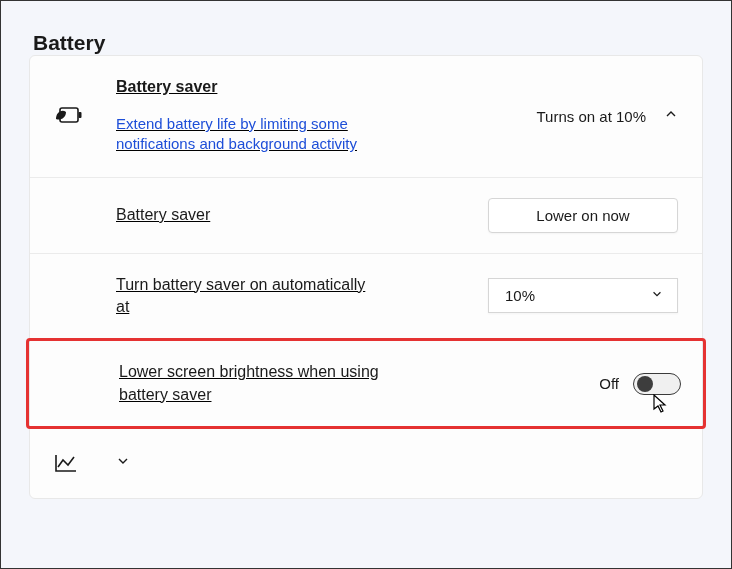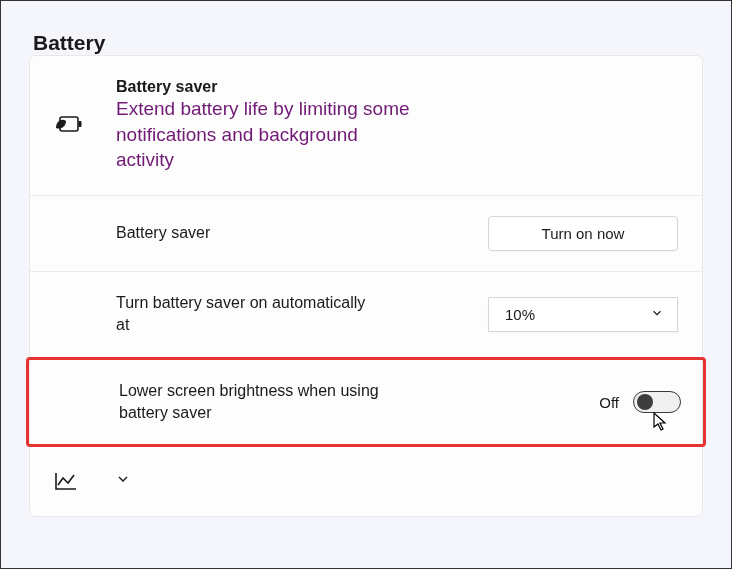--- a/index.html
+++ b/index.html
@@ -45,35 +45,36 @@
       display: flex;
       align-items: center;
       justify-content: flex-start;
       margin-right: 28px;
       color: #1a1a1a;
     }
     .text-block {
       flex: 1;
       display: flex;
       flex-direction: column;
-      gap: 0;
+      gap: 18px;
+      text-decoration: underline;
     }
     .text-block-indented {
       margin-left: 62px;
     }
     .title-text {
       font-size: 16px;
       color: #1a1a1a;
     }
     .title-text-strong {
       font-weight: 600;
     }
     .subtitle-text {
-      font-size: 19px;
-      color: #701a75;
+      font-size: 15px;
+      color: #1d4ed8;
       line-height: 1.35;
       max-width: 300px;
     }
     .right-area {
       display: flex;
       align-items: center;
       gap: 18px;
       flex-shrink: 0;
     }
     .status-text {
@@ -173,28 +174,36 @@
         <svg width="30" height="22" viewBox="0 0 30 22" fill="none" stroke="currentColor" stroke-width="1.6">
           <rect x="6" y="3" width="18" height="14" rx="2"></rect>
           <rect x="24.5" y="7" width="3" height="6" rx="1" fill="currentColor" stroke="none"></rect>
           <path d="M 2 14 C 2 7, 8 4, 12 7 C 12 13, 6 16, 2 14 Z" fill="currentColor" stroke="none"></path>
         </svg>
       </div>
       <div class="text-block">
         <div class="title-text title-text-strong">Battery saver</div>
         <div class="subtitle-text">Extend battery life by limiting some notifications and background activity</div>
       </div>
+      <div class="right-area">
+        <div class="status-text">Turns on at 10%</div>
+        <div class="chevron">
+          <svg width="14" height="14" viewBox="0 0 14 14" fill="none" stroke="currentColor" stroke-width="1.4">
+              <path d="M3 9 L7 5 L11 9"></path>
+            </svg>
+        </div>
+      </div>
     </div>
 
     <div class="row">
       <div class="text-block text-block-indented">
         <div class="title-text">Battery saver</div>
       </div>
       <div class="right-area">
-        <button class="btn">Turn on now</button>
+        <button class="btn">Lower on now</button>
       </div>
     </div>
 
     <div class="row">
       <div class="text-block text-block-indented">
         <div class="two-line">Turn battery saver on automatically at</div>
       </div>
       <div class="right-area">
         <div class="select">
           <span>10%</span>

